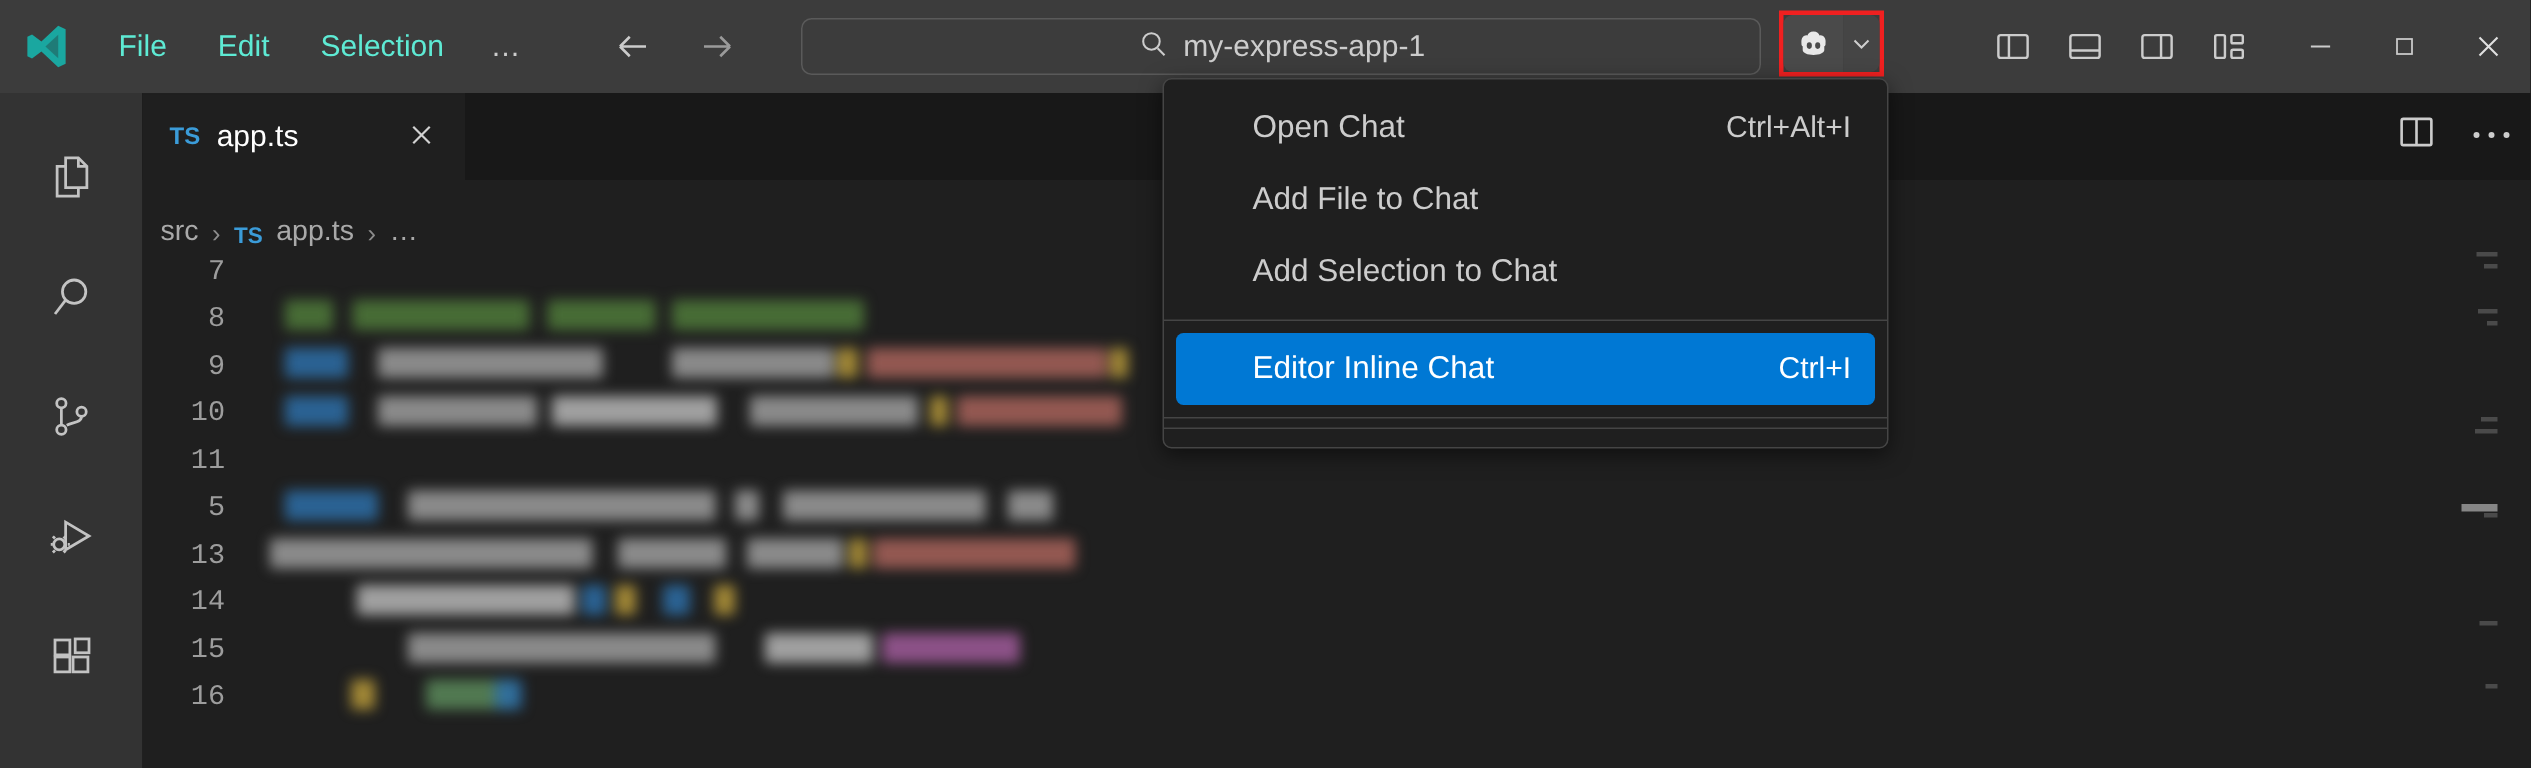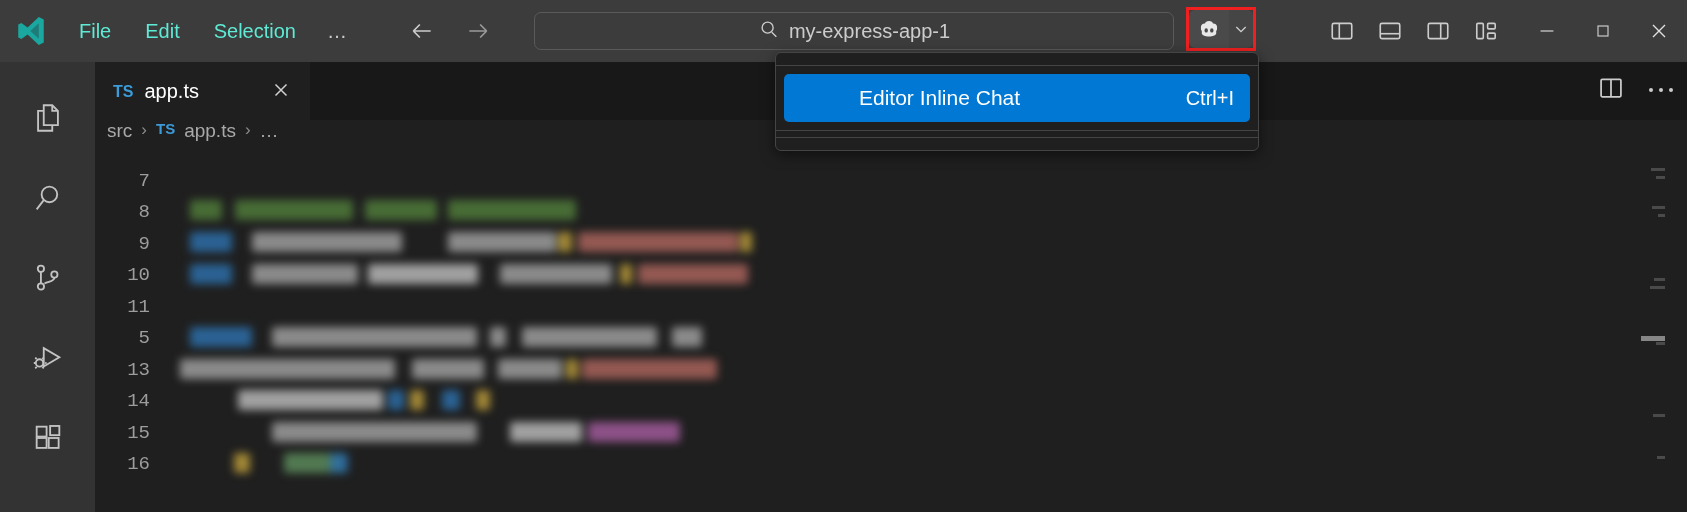--- a/index.html
+++ b/index.html
@@ -72,21 +72,21 @@
     background: #1f1f1f; display: flex; align-items: center; padding-left: 18px; gap: 11px;
     border-top: 1px solid #1f1f1f;
   }
   .ts-badge { color: #3b9cd9; font-size: 16px; font-weight: bold; }
   .tab-title { color: #ffffff; font-size: 20px; }
   .tab-close { position: absolute; right: 18px; color: #cccccc; font-size: 22px; line-height: 1; }
   .editor-actions { position: absolute; right: 12px; top: 12px; display: flex; align-items: center; gap: 22px; }
 
   .breadcrumbs {
     position: absolute; left: 0; top: 58px; width: 1592px; height: 46px;
-    background: #1f1f1f; display: flex; align-items: flex-start; padding-left: 12px; gap: 9px;
+    background: #1f1f1f; display: flex; align-items: flex-end; padding-left: 12px; gap: 9px;
     color: #a9a9a9; font-size: 19px;
   }
   .bc-sep { color: #8d8d8d; font-size: 17px; }
   .bc-ts { color: #3b9cd9; font-size: 15px; font-weight: bold; }
 
   .code-region { position: absolute; left: 0; top: 104px; width: 1592px; height: 346px; background: #1f1f1f; overflow: hidden; }
   .gutter { position: absolute; left: 0; top: 0; width: 65px; height: 346px; }
   .lnum {
     position: absolute; right: 10px; color: #9d9d9d; font-size: 19px;
     font-family: "Liberation Mono", monospace; text-align: right; width: 55px;
@@ -106,21 +106,21 @@
     padding: 6px 0; z-index: 50;
   }
   .ctx-group { padding: 2px 8px; }
   .ctx-item {
     height: 48px; display: flex; align-items: center; justify-content: space-between;
     padding: 0 16px 0 51px; border-radius: 5px; cursor: default;
   }
   .ctx-label { color: #cccccc; font-size: 21px; white-space: nowrap; }
   .ctx-key { color: #cccccc; font-size: 20px; white-space: nowrap; }
   .ctx-item.selected { background: #0078d4; }
-  .ctx-item.selected .ctx-label, .ctx-item.selected .ctx-key { color: #ffffff; margin-left: 24px; }
+  .ctx-item.selected .ctx-label, .ctx-item.selected .ctx-key { color: #ffffff; }
   .ctx-sep { height: 1px; background: #454545; margin: 6px 0; }
 </style>
 </head>
 <body>
 
 <div class="app">
 
   <div class="titlebar">
 
     <div class="vscode-logo">
@@ -372,20 +372,34 @@
       <div class="mm-mark" style="top:120px;width:15px"></div>
       <div class="mm-mark" style="top:176px;width:9px"></div>
       <div class="mm-mark" style="top:248px;width:12px"></div>
       <div class="mm-mark" style="top:290px;width:8px"></div>
       <div class="hscroll"></div>
     </div>
   </div>
 
   <div class="ctxmenu">
 
+    <div class="ctx-group">
+      <div class="ctx-item">
+        <span class="ctx-label">Open Chat</span>
+        <span class="ctx-key">Ctrl+Alt+I</span>
+      </div>
+      <div class="ctx-item">
+        <span class="ctx-label">Add File to Chat</span>
+        <span class="ctx-key"></span>
+      </div>
+      <div class="ctx-item">
+        <span class="ctx-label">Add Selection to Chat</span>
+        <span class="ctx-key"></span>
+      </div>
+    </div>
 
     <div class="ctx-sep"></div>
 
     <div class="ctx-group">
       <div class="ctx-item selected">
         <span class="ctx-label">Editor Inline Chat</span>
         <span class="ctx-key">Ctrl+I</span>
       </div>
     </div>
 

